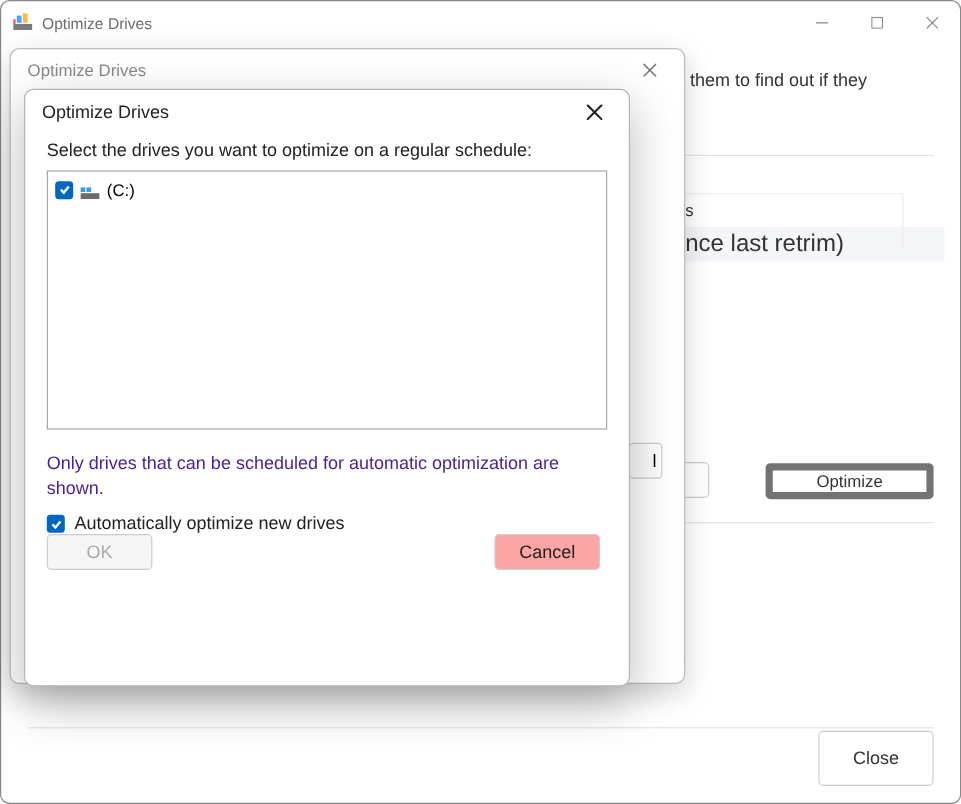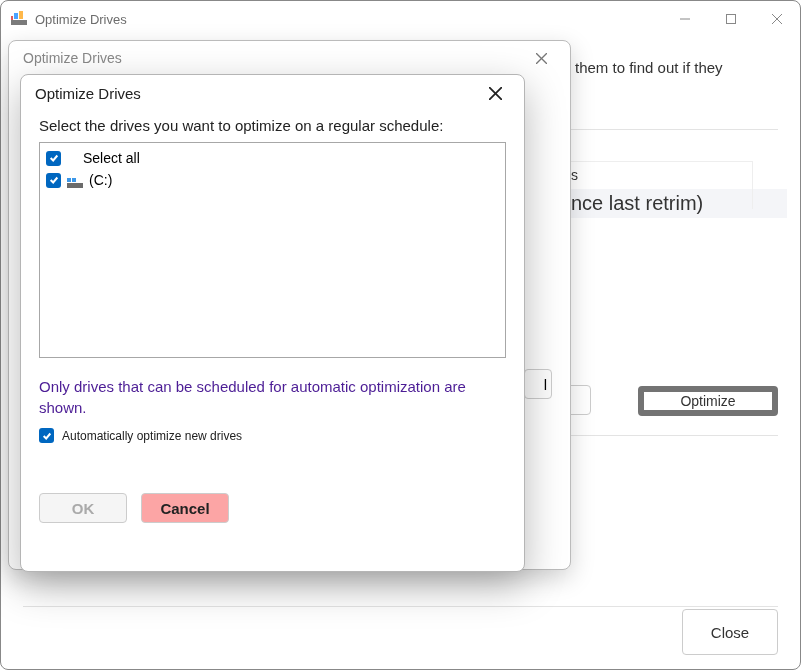--- a/index.html
+++ b/index.html
@@ -58,23 +58,23 @@
   }
   .list-row { display:flex; align-items:center; gap: 6px; height: 22px; }
   .checkbox {
     width: 15px; height: 15px; border-radius: 3px; background: #0067c0;
     display:inline-flex; align-items:center; justify-content:center; cursor:pointer;
   }
   .checkbox svg { width:10px; height:10px; stroke:#fff; stroke-width:2.4; fill:none; }
   .indent { width: 10px; }
   .disk-icon { width: 16px; height: 10px; display:inline-block; }
   .note-text { font-size: 15px; color:#4c1d95; margin: 18px 0 10px 0; line-height:1.4; }
-  .auto-row { display:flex; align-items:center; gap:8px; font-size:12px; color:#222; margin-top: 4px;}
-
-  .dlg-btn-row { display:flex; gap: 14px; justify-content:flex-start; margin-top: 50px; padding-right: 6px; font-weight: bold;}
+  .auto-row { display:flex; align-items:center; gap:8px; font-size:15px; color:#222; margin-top: 4px;}
+
+  .dlg-btn-row { display:flex; gap: 14px; justify-content:space-between; padding-right: 6px;}
   .dlg-btn {
     min-width: 88px; height: 30px; font-size: 15px; border:1px solid #ccc; border-radius:4px; background:#fca5a5;
     display:inline-flex; align-items:center; justify-content:center; cursor:pointer; color:#222;
   }
   .dlg-btn.disabled { color:#aaa; background:#f5f5f5; cursor:default; }
 
   
   .bg-fragment { position:absolute; color:#333; font-size:15px; }
 </style>
 </head>
@@ -171,29 +171,20 @@
   <div class="top-body">
     <div class="prompt-text">Select the drives you want to optimize on a regular schedule:</div>
 
     <div class="drive-list">
       <div class="list-row">
         <span class="checkbox">
           <svg viewBox="0 0 12 12">
               <polyline points="2,6 5,9 10,3"></polyline>
             </svg>
         </span>
-        <span class="indent"></span>
-        <span>Select all</span>
-      </div>
-      <div class="list-row">
-        <span class="checkbox">
-          <svg viewBox="0 0 12 12">
-              <polyline points="2,6 5,9 10,3"></polyline>
-            </svg>
-        </span>
         <span class="disk-icon">
           <svg viewBox="0 0 16 10">
               <rect x="0" y="0" width="4" height="4" fill="#3b97e8"></rect>
               <rect x="5" y="0" width="4" height="4" fill="#3b97e8"></rect>
               <rect x="0" y="5" width="16" height="5" fill="#6b6b6b"></rect>
             </svg>
         </span>
         <span>(C:)</span>
       </div>
     </div>

